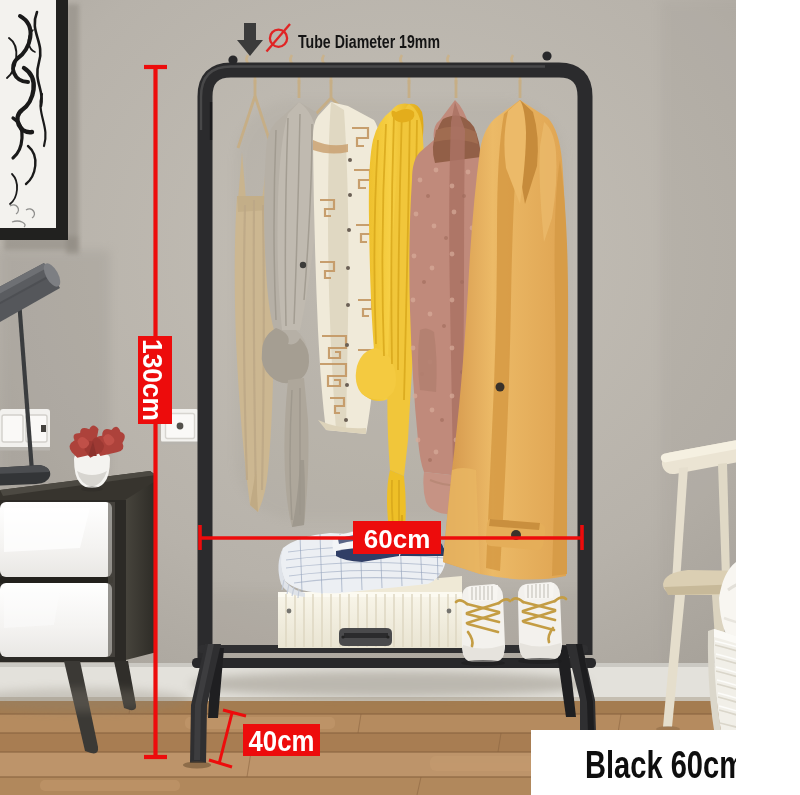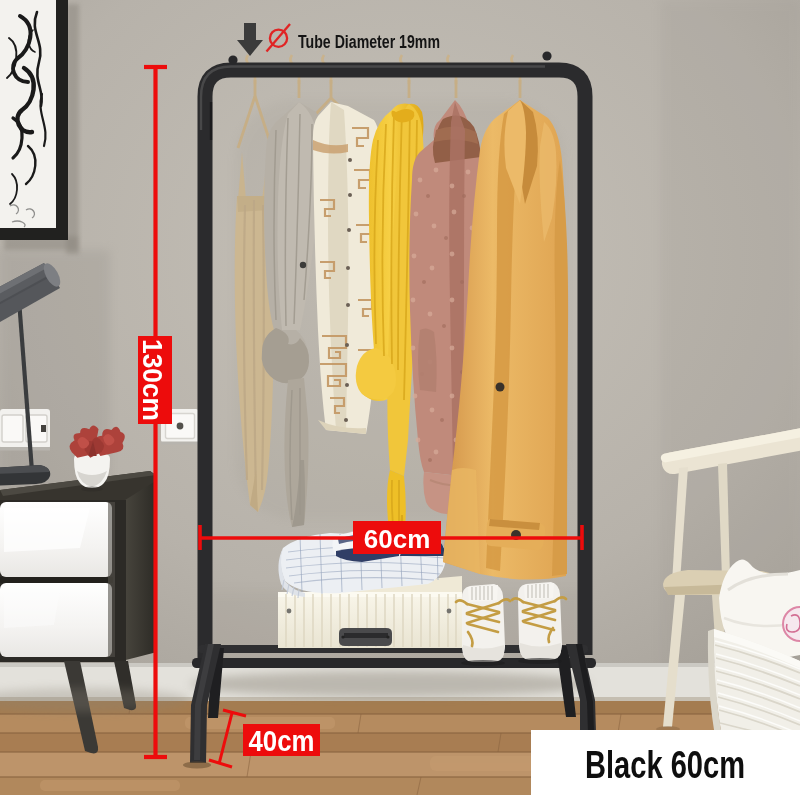--- a/index.html
+++ b/index.html
@@ -1,17 +1,17 @@
 <!DOCTYPE html>
 <html><head>
 <meta charset="utf-8">
 <style>
   html,body{margin:0;padding:0;}
   body{font-family:"Liberation Sans", sans-serif;}
-  #stage{position:relative;width:800px;height:795px;overflow:hidden;background:#b6b1a9;}
+  #stage{position:relative;width:736px;height:795px;overflow:hidden;background:#b6b1a9;}
   text{font-family:"Liberation Sans", sans-serif;}
 </style>
 </head>
 <body>
 <div id="stage">
 <svg width="800" height="795" viewBox="0 0 800 795">
 <defs>
   <radialGradient id="wallg" cx="50%" cy="36%" r="90%">
     <stop offset="0%" stop-color="#c5c0b7"></stop>
     <stop offset="55%" stop-color="#b7b2aa"></stop>

